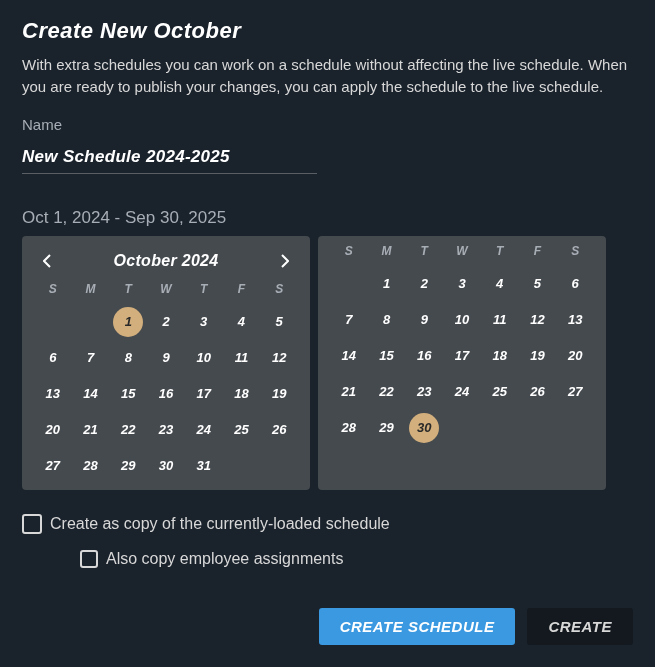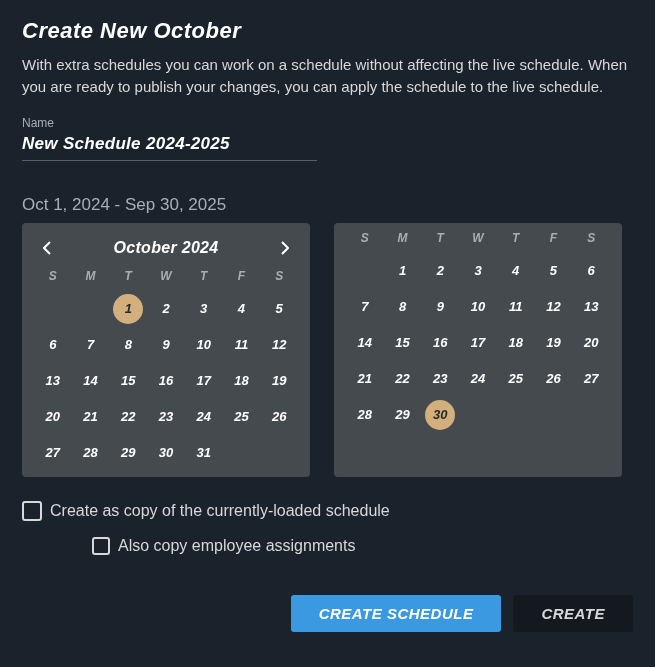--- a/index.html
+++ b/index.html
@@ -37,23 +37,23 @@
     letter-spacing: 0.5px;
     font-family: "Arial Black", "Segoe UI", sans-serif;
   }
   .desc {
     font-size: 15px;
     color: var(--text);
     line-height: 1.45;
     margin-bottom: 18px;
   }
   .field-label {
-    font-size: 12px;
+    font-size: 15px;
     color: var(--text-dim);
-    margin-bottom: 2px;
+    margin-bottom: 12px;
   }
   .name-input {
     background: transparent;
     border: none;
     border-bottom: 1px solid var(--border);
     color: var(--text-bright);
     font-size: 17px;
     font-weight: 800;
     font-style: italic;
     font-family: Liberation Sans, sans-serif;
@@ -62,21 +62,21 @@
     outline: none;
     letter-spacing: 0.3px;
   }
   .range-text {
     font-size: 17px;
     color: var(--text-dim);
     margin: 34px 0 8px 0;
   }
   .calendars {
     display: flex;
-    gap: 24px;
+    gap: 8px;
   }
   .calendar {
     background: var(--panel);
     border-radius: 4px;
     padding: 8px 12px 14px 12px;
     width: 288px;
   }
   .cal-header {
     display: flex;
     align-items: center;
@@ -139,21 +139,21 @@
   }
   .check-row {
     display: flex;
     align-items: center;
     gap: 8px;
     margin-top: 24px;
     font-size: 16px;
     color: var(--text);
   }
   .check-row.indent {
-    margin-left: 38px;
+    margin-left: 26px;
     margin-top: 16px;
     padding-left: 32px;
   }
   .cbox {
     width: 20px;
     height: 20px;
     border: 2px solid var(--text);
     border-radius: 3px;
     cursor: pointer;
     flex-shrink: 0;
@@ -163,21 +163,21 @@
     height: 18px;
   }
   .buttons {
     display: flex;
     justify-content: flex-end;
     gap: 12px;
     margin-top: 40px;
   }
   button.action {
     border: none;
-    padding: 10px 28px;
+    padding: 10px 21px;
     font-size: 15px;
     font-weight: 800;
     font-style: italic;
     font-family: "Arial Black", "Segoe UI", sans-serif;
     letter-spacing: 0.5px;
     border-radius: 3px;
     cursor: pointer;
   }
   button.primary {
     background: var(--blue);

